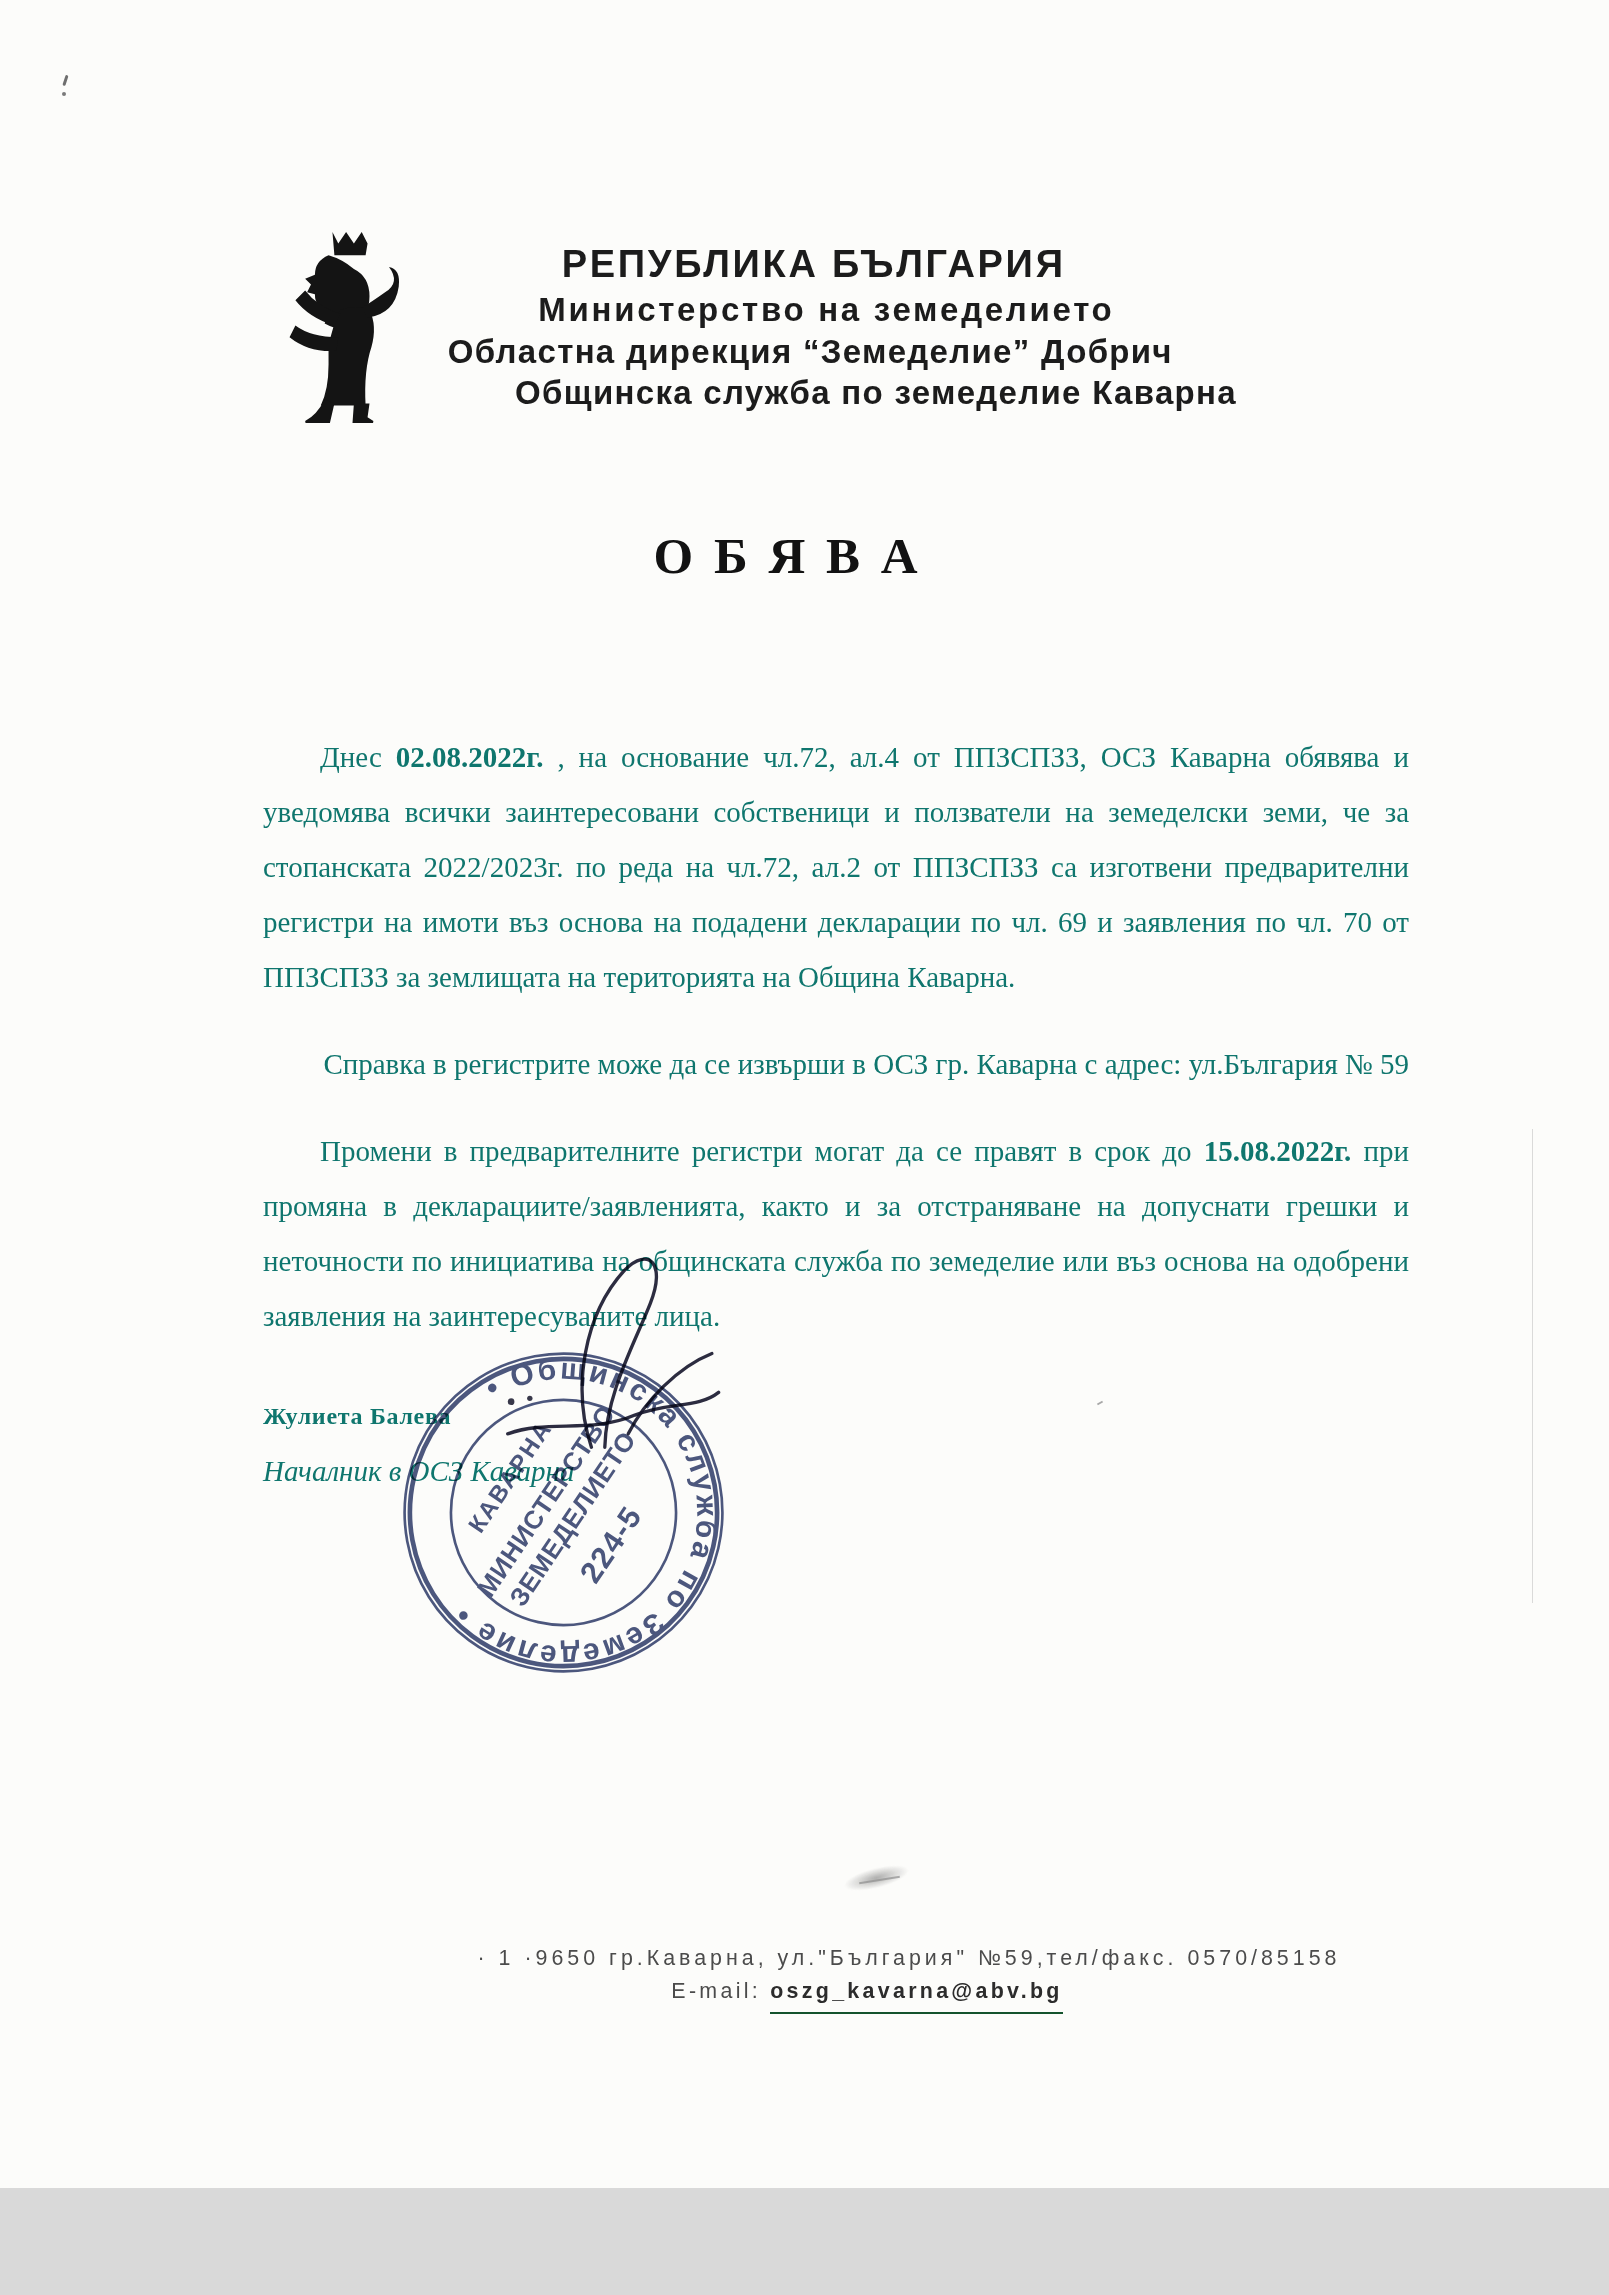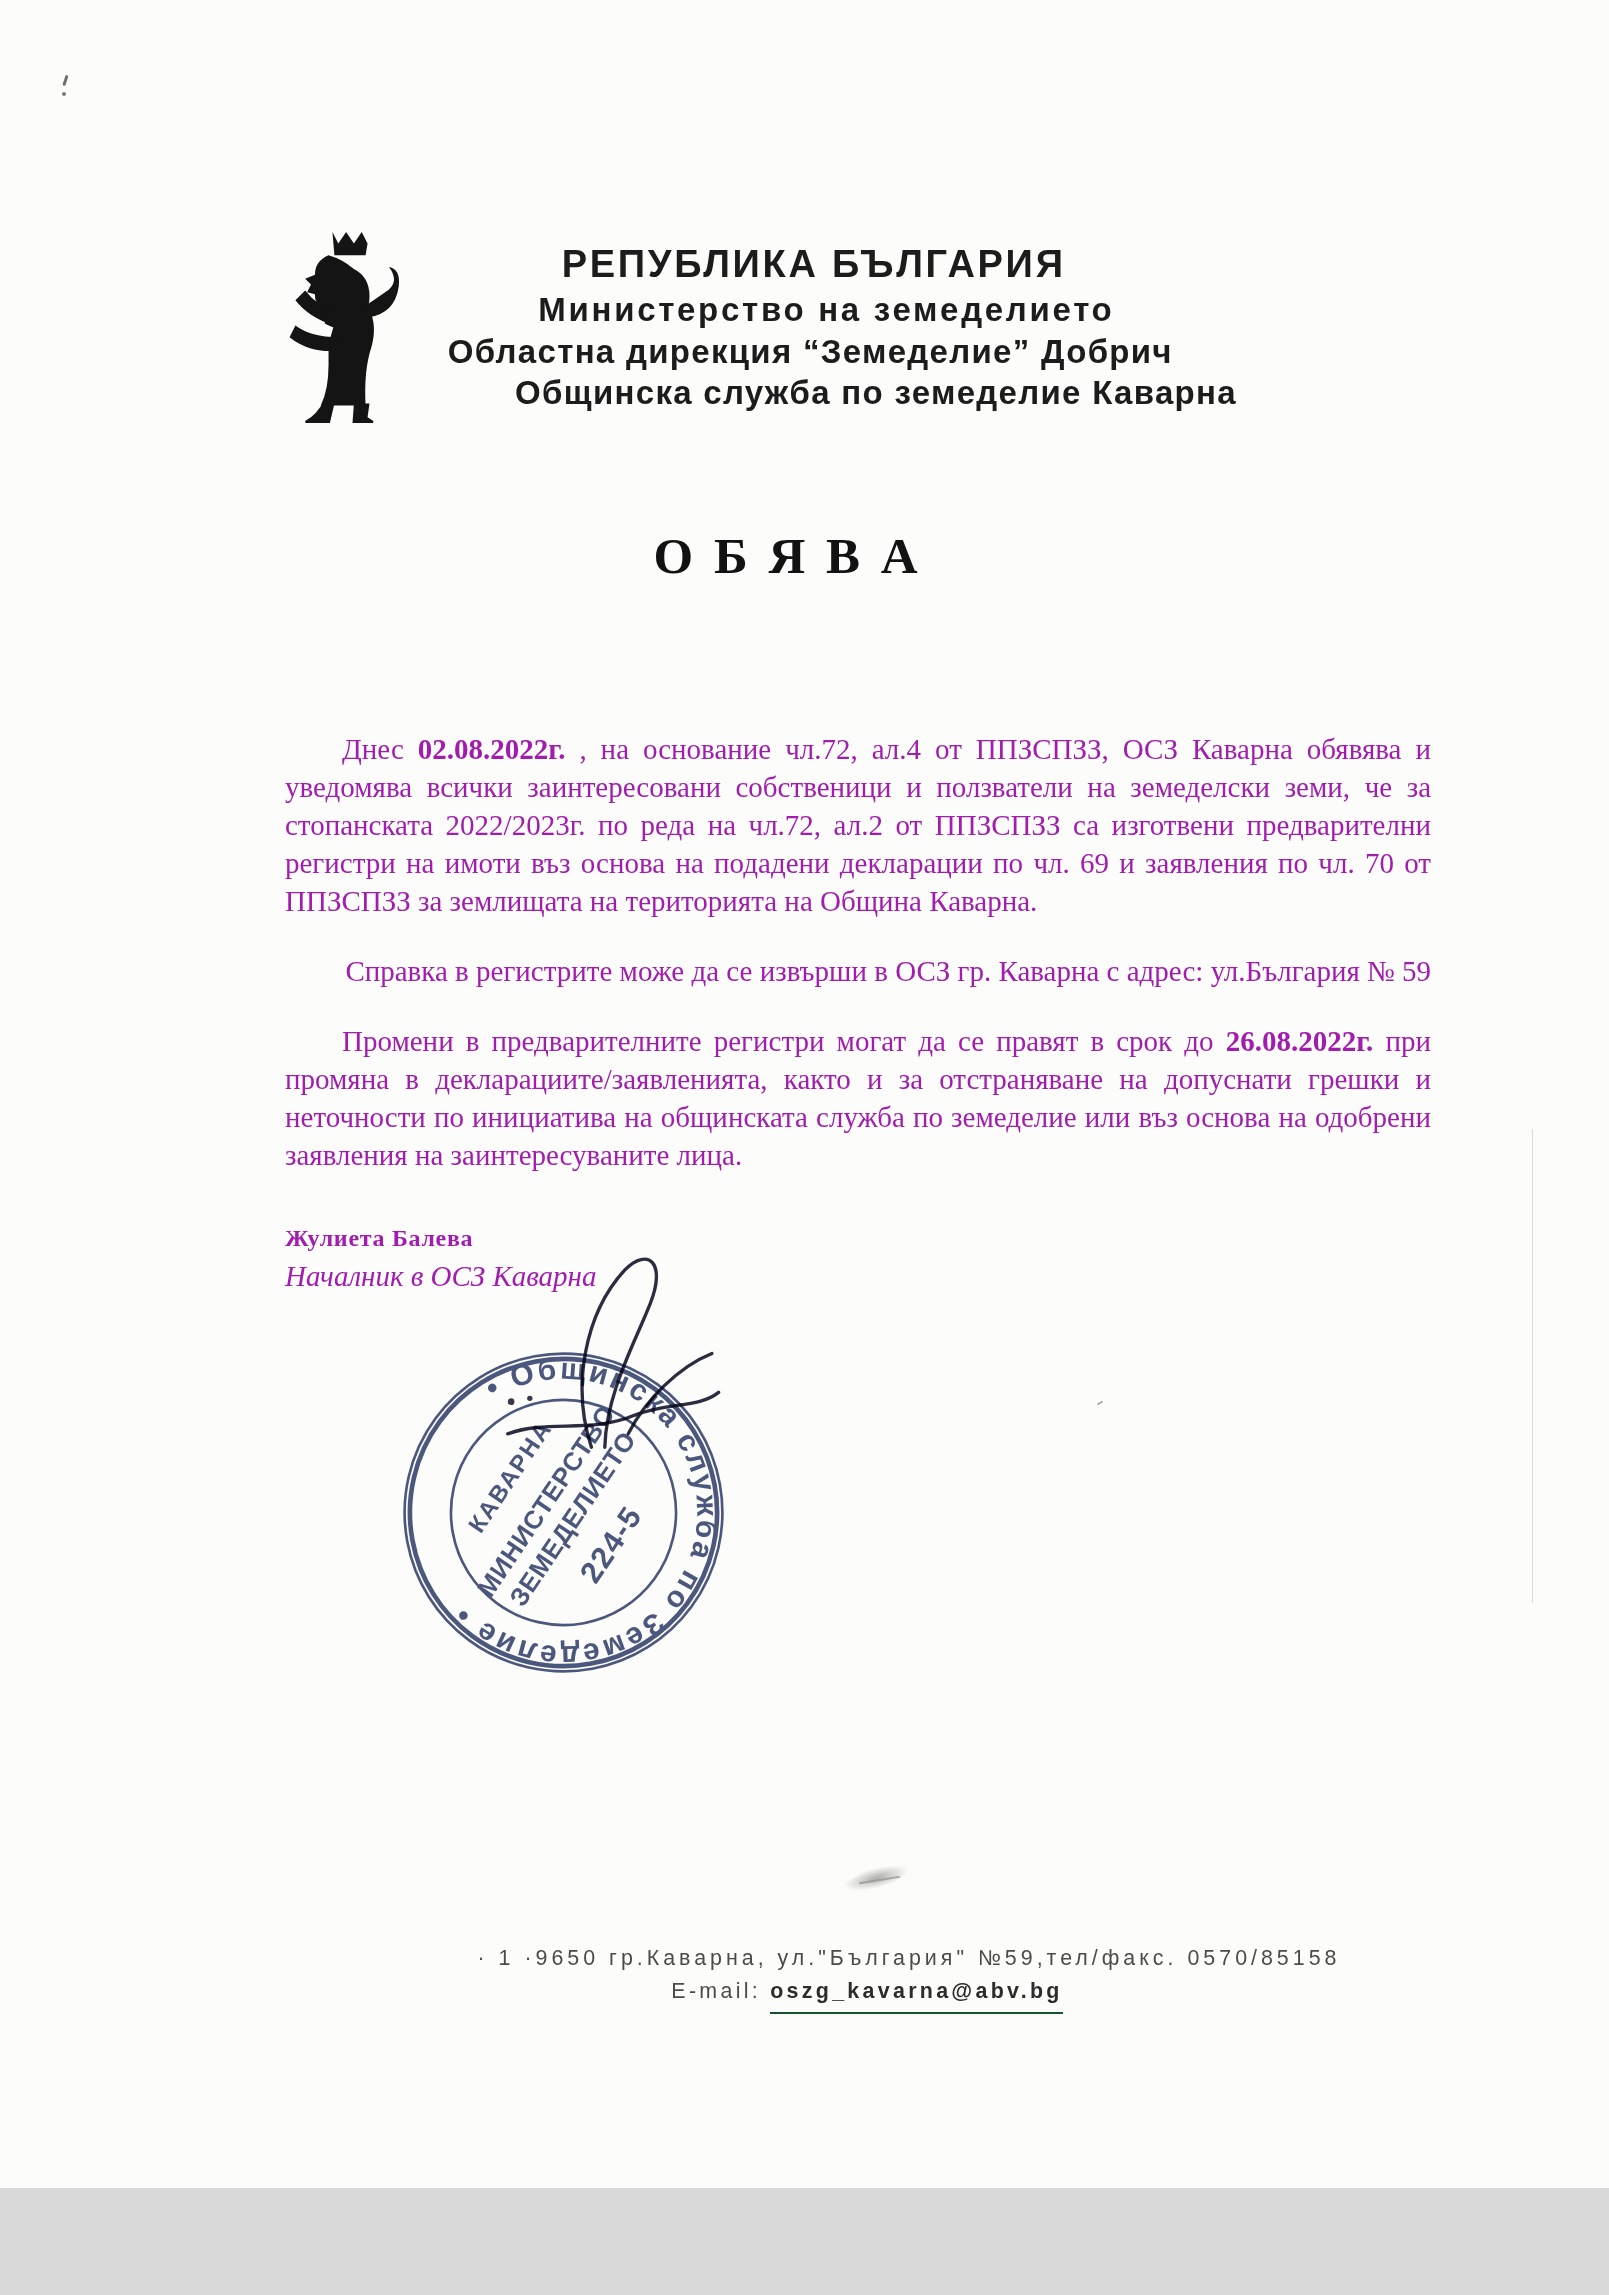--- a/index.html
+++ b/index.html
@@ -34,22 +34,22 @@
   
   .doc-title {
     position:absolute; top:527px; left:0; width:1610px;
     text-align:center; transform:translateX(-17.4px);
     font-size:51px; font-weight:bold; letter-spacing:4px;
     color:#121212;
   }
 
   
   .body-text {
-    position:absolute; left:285px; top:730px; width:1146px;
-    font-size:29px; line-height:38px; color:#a21caf;
+    position:absolute; left:263px; top:730px; width:1146px;
+    font-size:29px; line-height:55px; color:#0f766e;
     text-align:justify;
   }
   .body-text p { margin-bottom:32px; }
   .p-ind-lg { text-indent:57px; }
   .p-ind-md { text-indent:30px; }
   .p-ind-sm { text-indent:23.4px; text-align:right; }
   .bold { font-weight:bold; }
 
   .sig-name {
     margin-top:45px;
@@ -134,21 +134,21 @@
   <div class="hline hline-4">Общинска служба по земеделие Каварна</div>
 
   <div class="doc-title">О Б Я В А</div>
 
   <div class="body-text">
     <p class="p-ind-lg"><span>Днес </span><span class="bold">02.08.2022г.</span><span> , на основание чл.72, ал.4 от ППЗСПЗЗ, ОСЗ Каварна обявява и уведомява всички заинтересовани собственици и ползватели на земеделски земи, че за стопанската 2022/2023г. по реда на чл.72, ал.2 от ППЗСПЗЗ са изготвени предварителни регистри на имоти въз основа на подадени декларации по чл. 69 и заявления по чл. 70 от ППЗСПЗЗ за землищата на територията на Община Каварна.</span></p>
 
 
     <p class="p-ind-sm">Справка в регистрите може да се извърши в ОСЗ  гр. Каварна с адрес: ул.България № 59</p>
 
-    <p class="p-ind-lg"><span>Промени в предварителните регистри могат да се правят в срок до </span><span class="bold">26.08.2022г.</span><span> при промяна в декларациите/заявленията, както и за отстраняване на допуснати грешки и неточности по инициатива на общинската служба по земеделие или въз основа на одобрени заявления на заинтересуваните лица.</span></p>
+    <p class="p-ind-lg"><span>Промени в предварителните регистри могат да се правят в срок до </span><span class="bold">15.08.2022г.</span><span> при промяна в декларациите/заявленията, както и за отстраняване на допуснати грешки и неточности по инициатива на общинската служба по земеделие или въз основа на одобрени заявления на заинтересуваните лица.</span></p>
 
     <div class="sig-name">Жулиета Балева</div>
     <div class="sig-title">Началник в ОСЗ Каварна</div>
   </div>
 
   <div class="stamp">
     <svg viewBox="0 0 500 500" xmlns="http://www.w3.org/2000/svg">
       <g transform="rotate(-32 250 250)">
         <circle cx="250" cy="250" r="240" fill="none" stroke="#2d3a6a" stroke-width="4"></circle>
         <circle cx="250" cy="250" r="232" fill="none" stroke="#2d3a6a" stroke-width="7"></circle>

